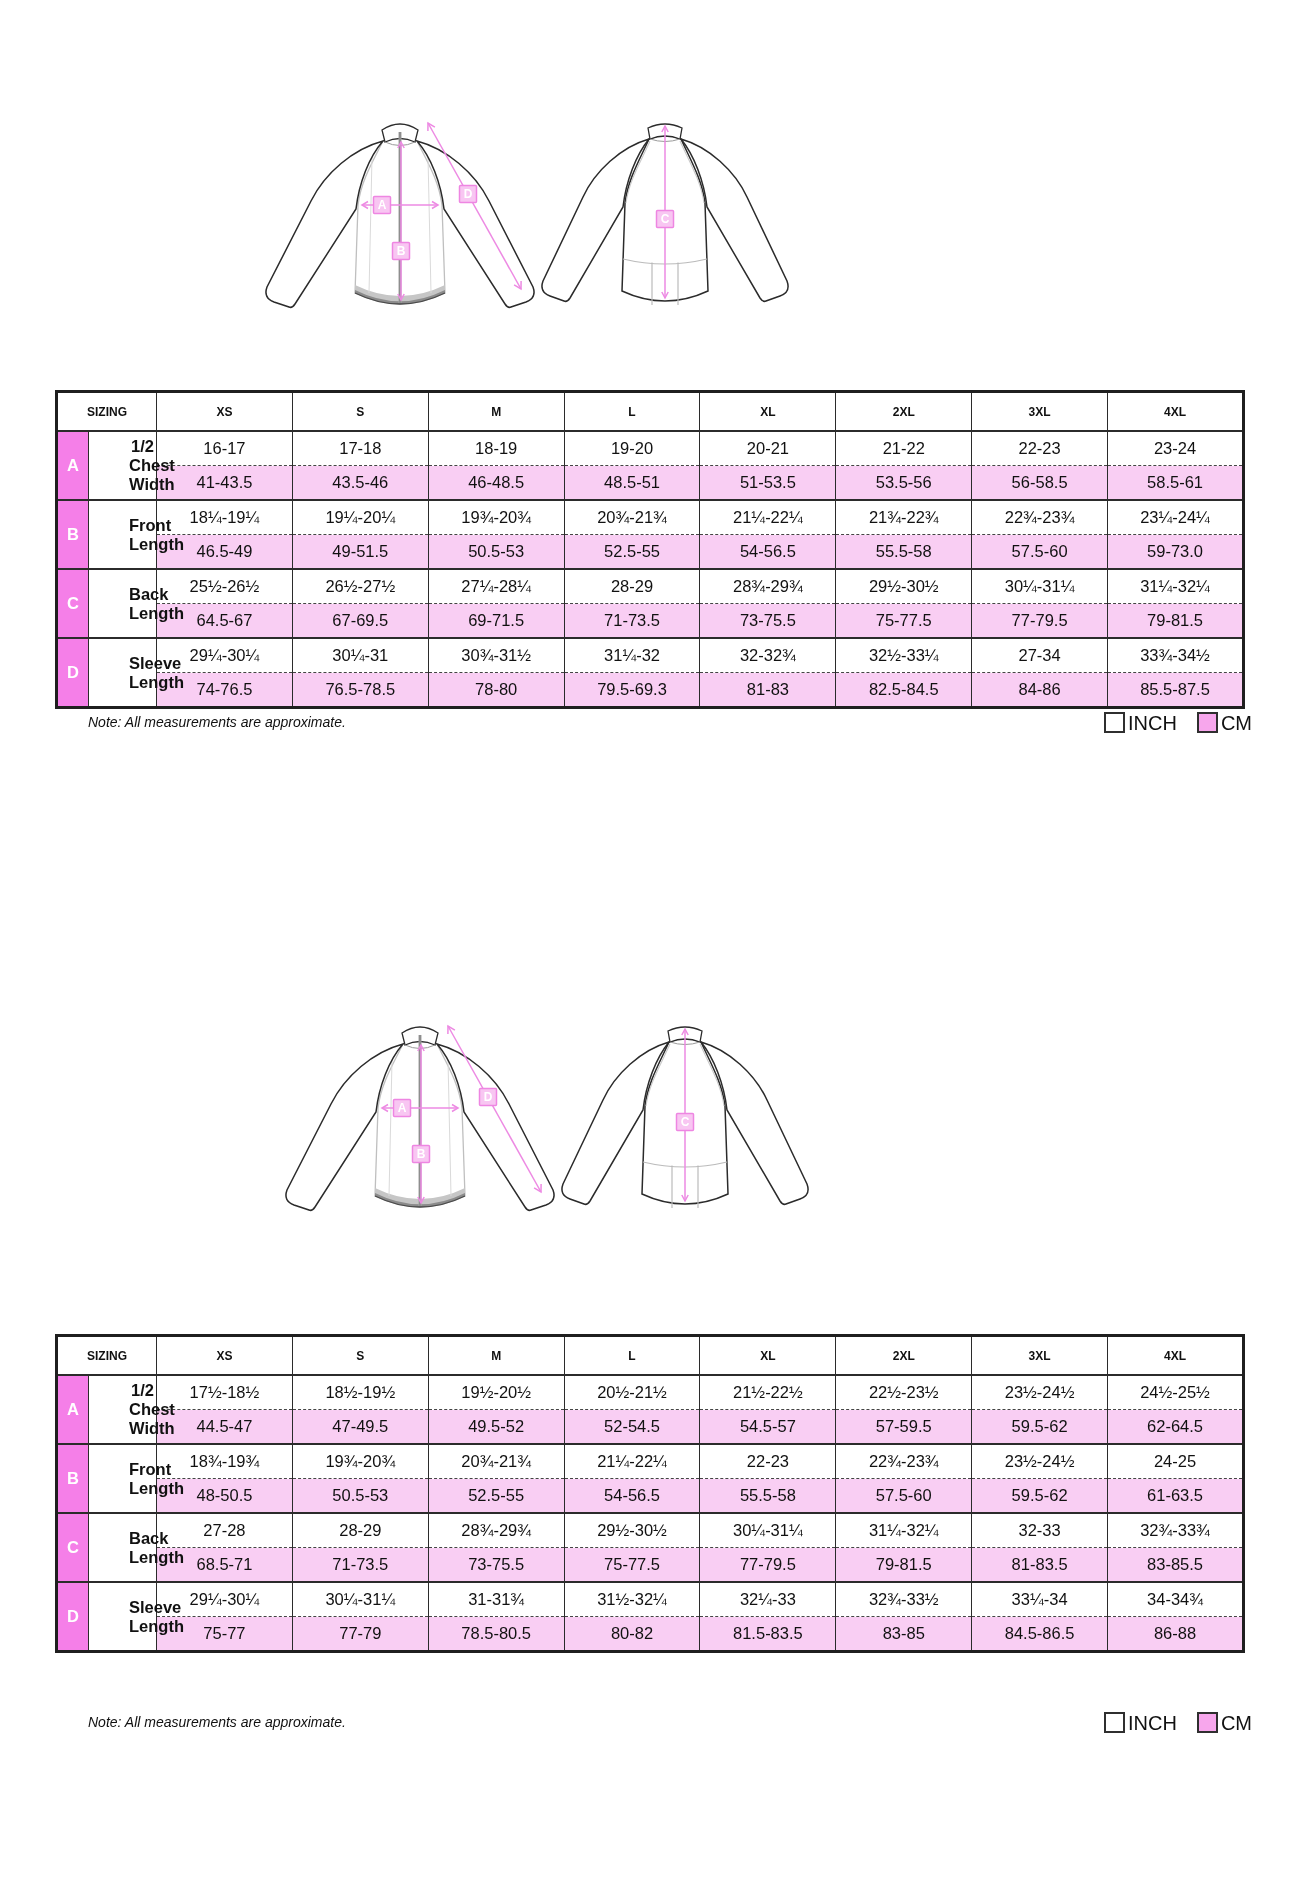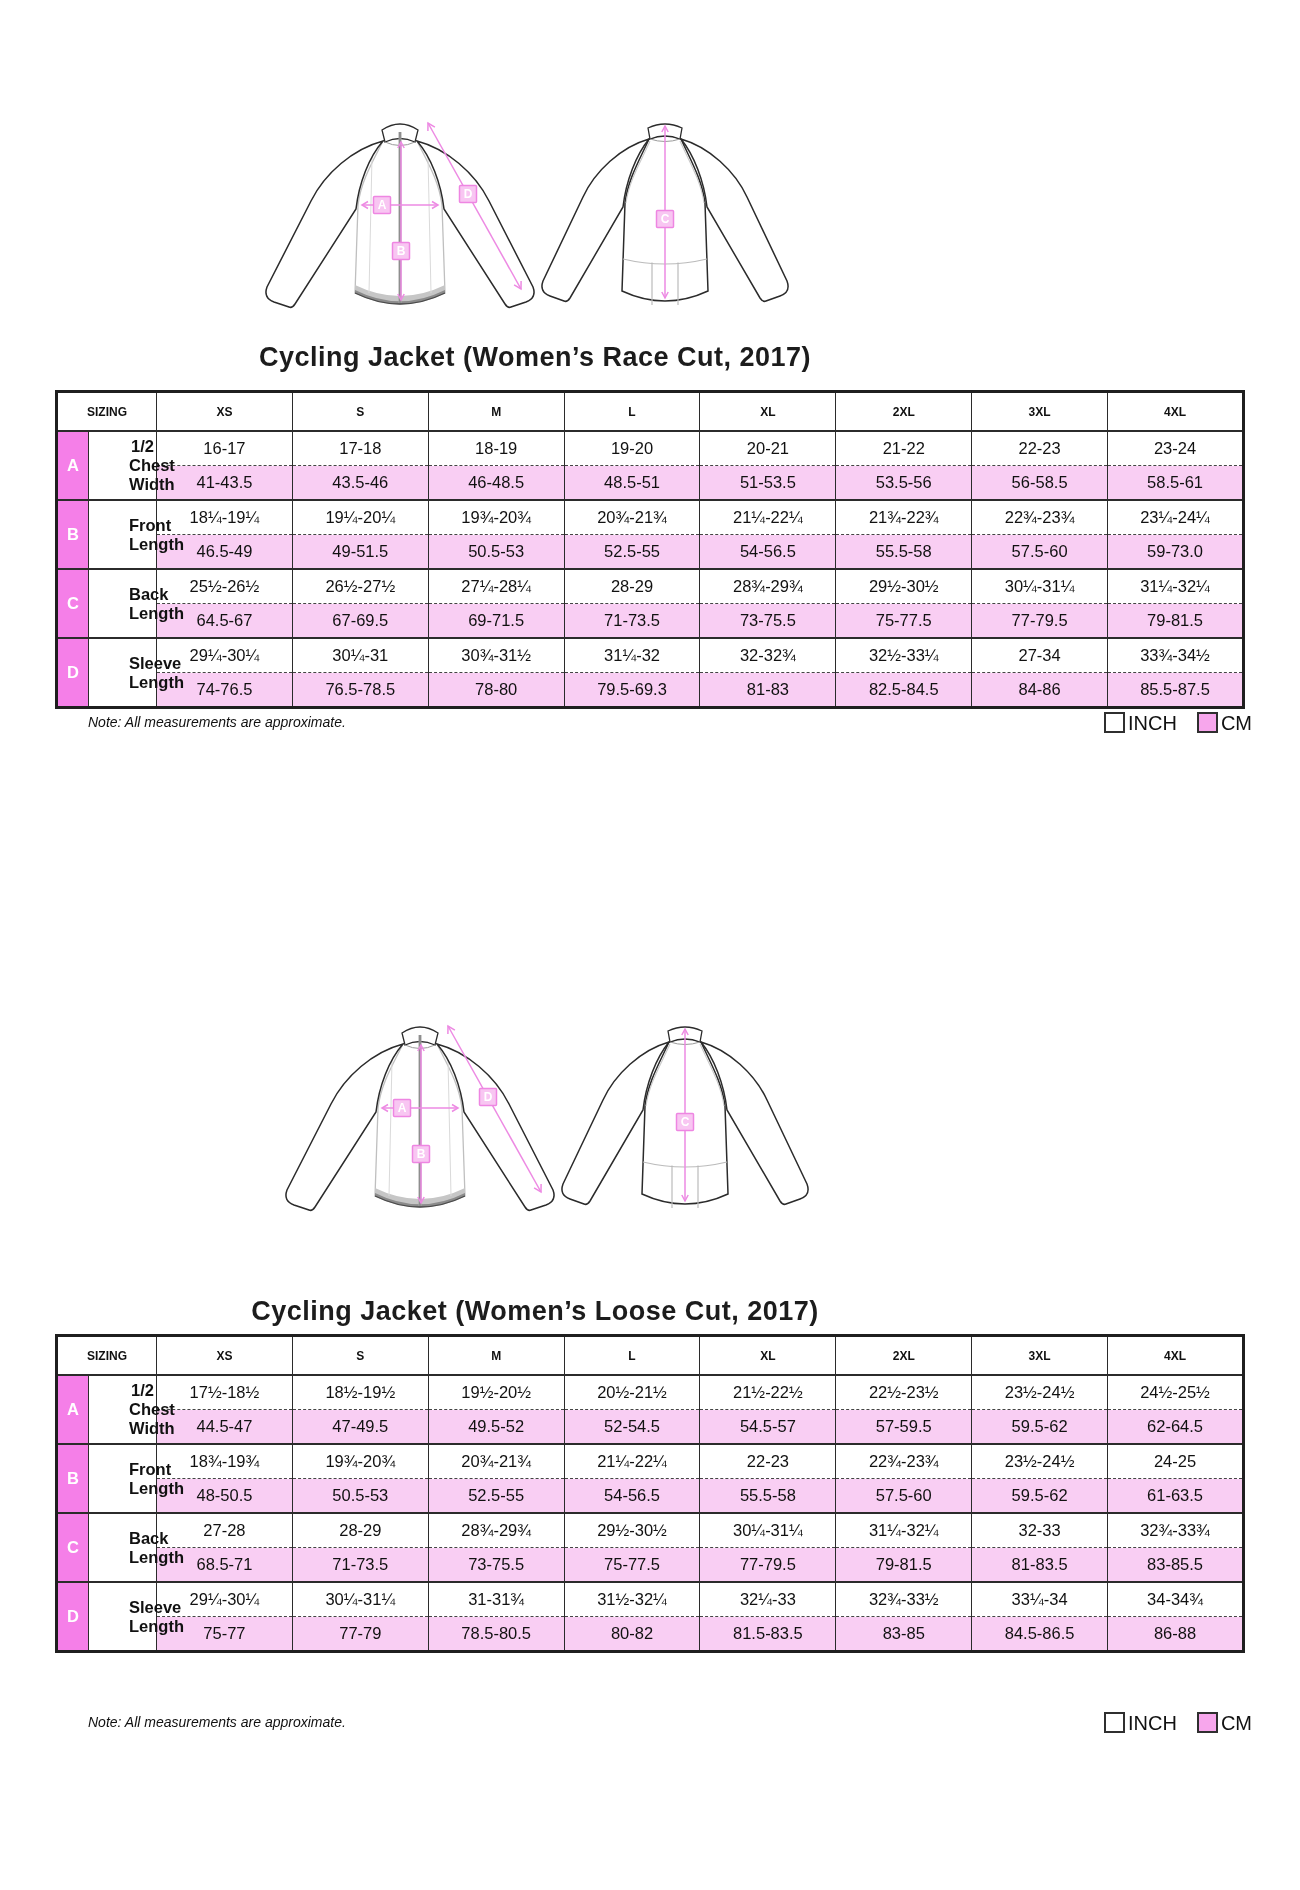--- a/index.html
+++ b/index.html
@@ -102,21 +102,20 @@
           <text x="410" y="104.6" text-anchor="middle" dominant-baseline="middle" font-family="Liberation Sans, sans-serif" font-size="12" font-weight="bold" fill="#ffffff">C</text>
         </g>
       </g>
     </defs>
   </svg>
 
   <svg class="figure" style="left:255px;top:115px" width="550" height="215" viewBox="0 0 550 215">
     <use href="#jacket-pair"></use>
   </svg>
 
-  <h1 class="chart-title" style="top:342px">Cycling Jacket (Women’s Race Cut, 2017)</h1>
 
   <table class="size-table" style="top:390px">
     <colgroup>
       <col style="width:32px">
         <col style="width:68px">
       <col>
         <col>
         <col>
         <col>
         <col>
@@ -235,21 +234,20 @@
     <span class="legend-label">INCH</span>
     <span class="gap"></span>
     <span class="swatch cm-swatch"></span>
     <span class="legend-label">CM</span>
   </div>
 
   <svg class="figure" style="left:275px;top:1018px" width="550" height="215" viewBox="0 0 550 215">
     <use href="#jacket-pair"></use>
   </svg>
 
-  <h1 class="chart-title" style="top:1296px">Cycling Jacket (Women’s Loose Cut, 2017)</h1>
 
   <table class="size-table" style="top:1334px">
     <colgroup>
       <col style="width:32px">
         <col style="width:68px">
       <col>
         <col>
         <col>
         <col>
         <col>

